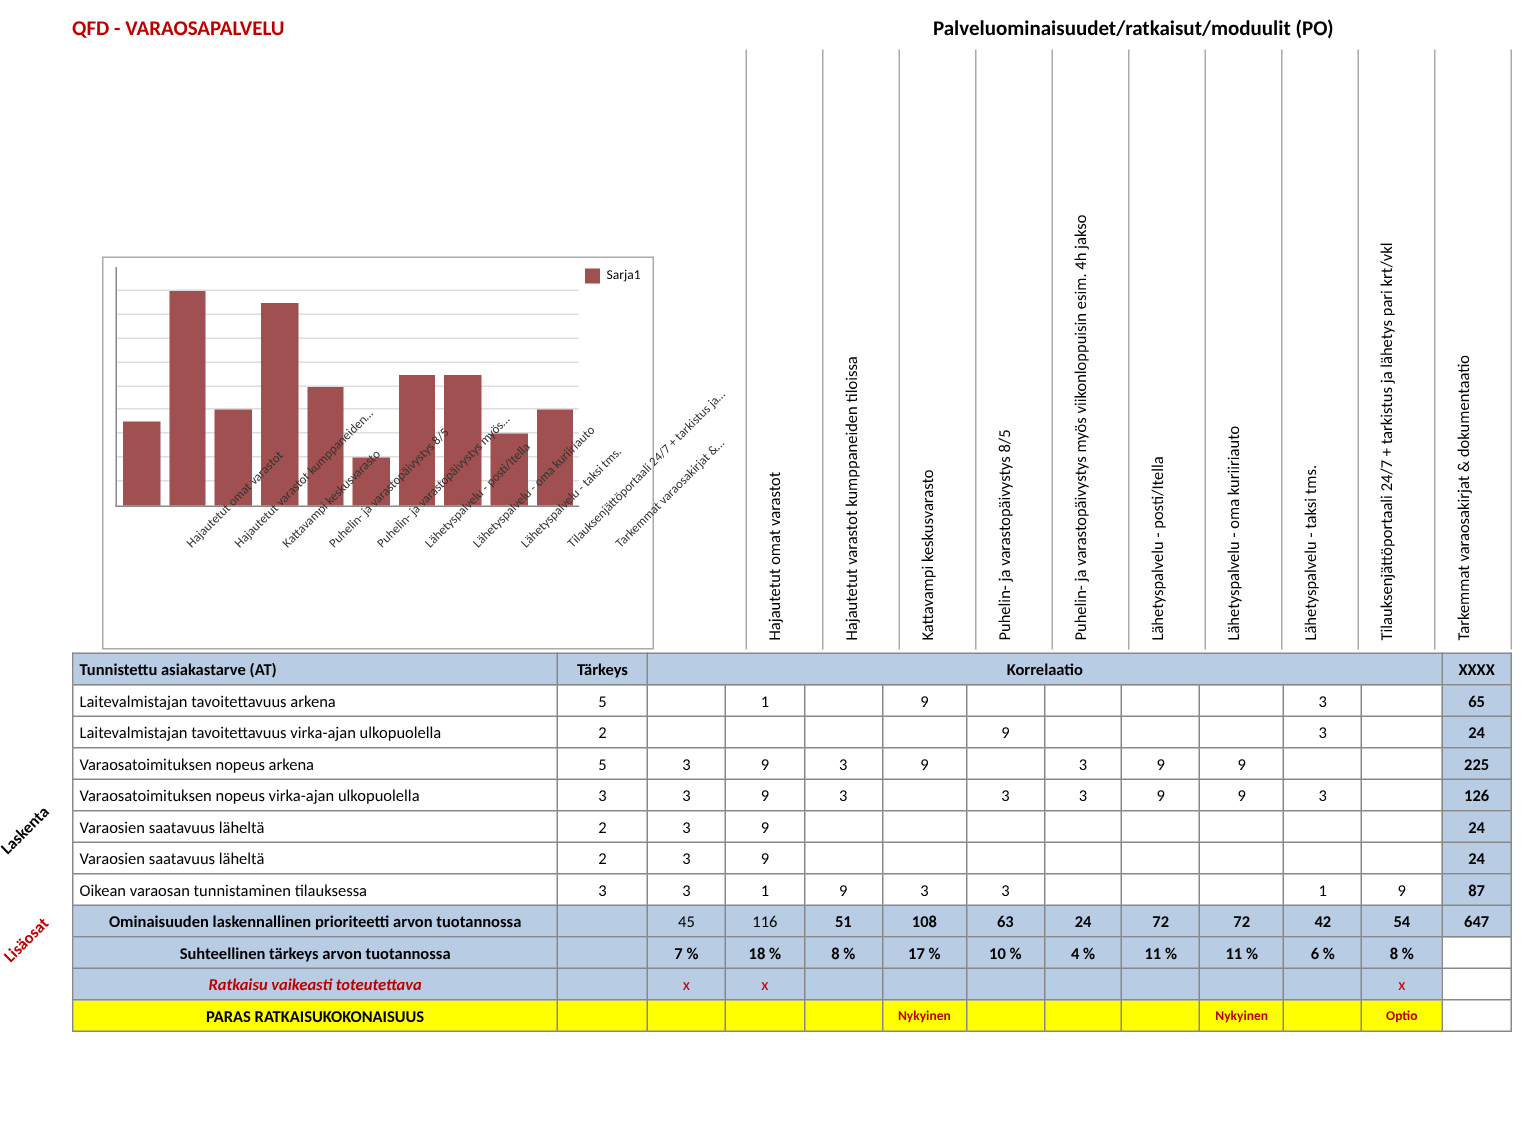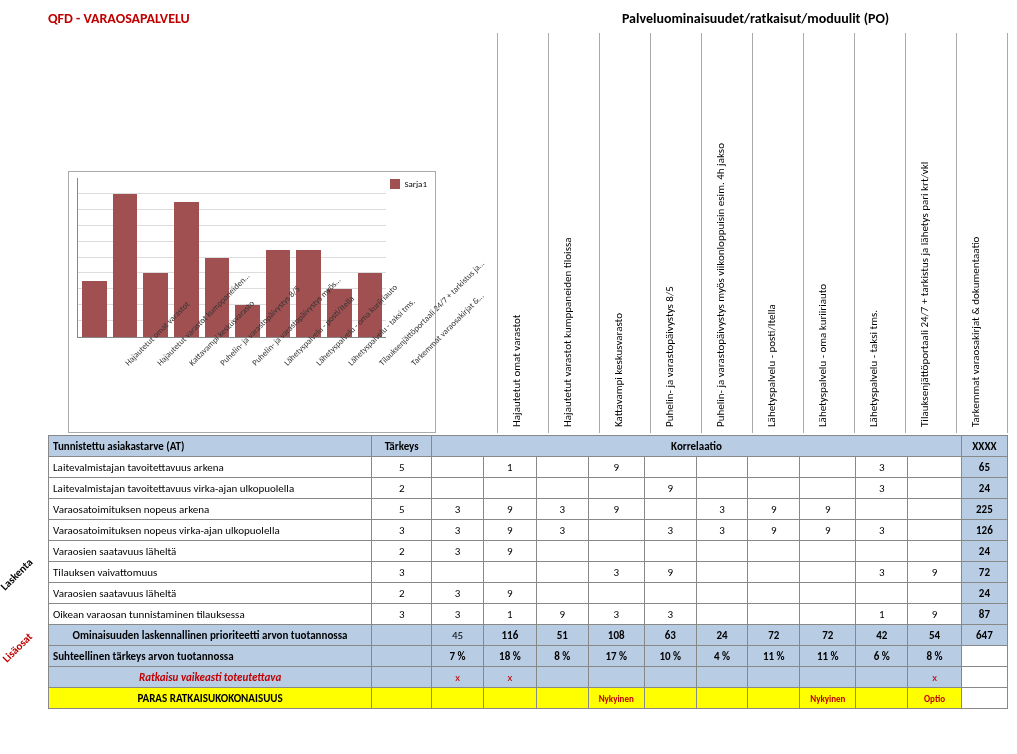--- a/index.html
+++ b/index.html
@@ -211,35 +211,20 @@
             <td style="width:50px;"></td>
             <td style="width:50px;"></td>
             <td style="width:50px;"></td>
             <td style="width:50px;"></td>
             <td style="width:50px;"></td>
             <td style="width:50px;"></td>
             <td style="width:50px;"></td>
             <td class="sumcol">24</td>
           </tr>
           <tr>
-            <td class="rowlbl">Tilauksen vaivattomuus</td>
-            <td class="imp">3</td>
-            <td style="width:50px;"></td>
-            <td style="width:50px;"></td>
-            <td style="width:50px;"></td>
-            <td style="width:50px;">3</td>
-            <td style="width:50px;">9</td>
-            <td style="width:50px;"></td>
-            <td style="width:50px;"></td>
-            <td style="width:50px;"></td>
-            <td style="width:50px;">3</td>
-            <td style="width:50px;">9</td>
-            <td class="sumcol">72</td>
-          </tr>
-          <tr>
             <td class="rowlbl">Varaosien saatavuus läheltä</td>
             <td class="imp">2</td>
             <td style="width:50px;">3</td>
             <td style="width:50px;">9</td>
             <td style="width:50px;"></td>
             <td style="width:50px;"></td>
             <td style="width:50px;"></td>
             <td style="width:50px;"></td>
             <td style="width:50px;"></td>
             <td style="width:50px;"></td>
@@ -261,33 +246,33 @@
             <td style="width:50px;">1</td>
             <td style="width:50px;">9</td>
             <td class="sumcol">87</td>
           </tr>
         </tbody>
       <tbody>
           <tr id="calc-row">
             <td class="sec rowlbl" style="font-weight:bold;text-align:center;">Ominaisuuden laskennallinen prioriteetti arvon tuotannossa</td>
             <td class="sec"></td>
             <td class="sec" style="font-weight:normal;">45</td>
-            <td class="sec" style="font-weight:bold;">116</td>
+            <td class="sec" style="font-weight:normal;">116</td>
             <td class="sec" style="font-weight:bold;">51</td>
             <td class="sec" style="font-weight:bold;">108</td>
             <td class="sec" style="font-weight:bold;">63</td>
             <td class="sec" style="font-weight:bold;">24</td>
             <td class="sec" style="font-weight:bold;">72</td>
             <td class="sec" style="font-weight:bold;">72</td>
             <td class="sec" style="font-weight:bold;">42</td>
             <td class="sec" style="font-weight:bold;">54</td>
             <td class="sec" style="font-weight:bold;">647</td>
           </tr>
       <tr id="rel-row">
-            <td class="sec rowlbl" style="font-weight:bold;text-align:left;margin-top:39px;">Suhteellinen tärkeys arvon tuotannossa</td>
+            <td class="sec rowlbl" style="font-weight:bold;text-align:center;margin-top:39px;">Suhteellinen tärkeys arvon tuotannossa</td>
             <td class="sec"></td>
             <td class="sec" style="font-weight:bold;">7 %</td>
             <td class="sec" style="font-weight:bold;">18 %</td>
             <td class="sec" style="font-weight:bold;">8 %</td>
             <td class="sec" style="font-weight:bold;">17 %</td>
             <td class="sec" style="font-weight:bold;">10 %</td>
             <td class="sec" style="font-weight:bold;">4 %</td>
             <td class="sec" style="font-weight:bold;">11 %</td>
             <td class="sec" style="font-weight:bold;">11 %</td>
             <td class="sec" style="font-weight:bold;">6 %</td>

